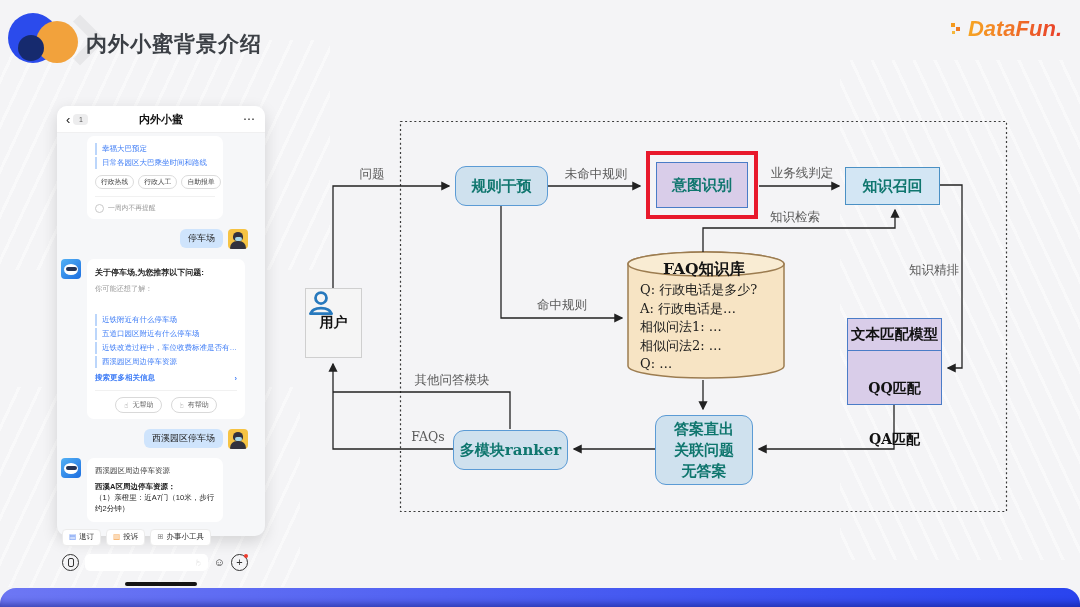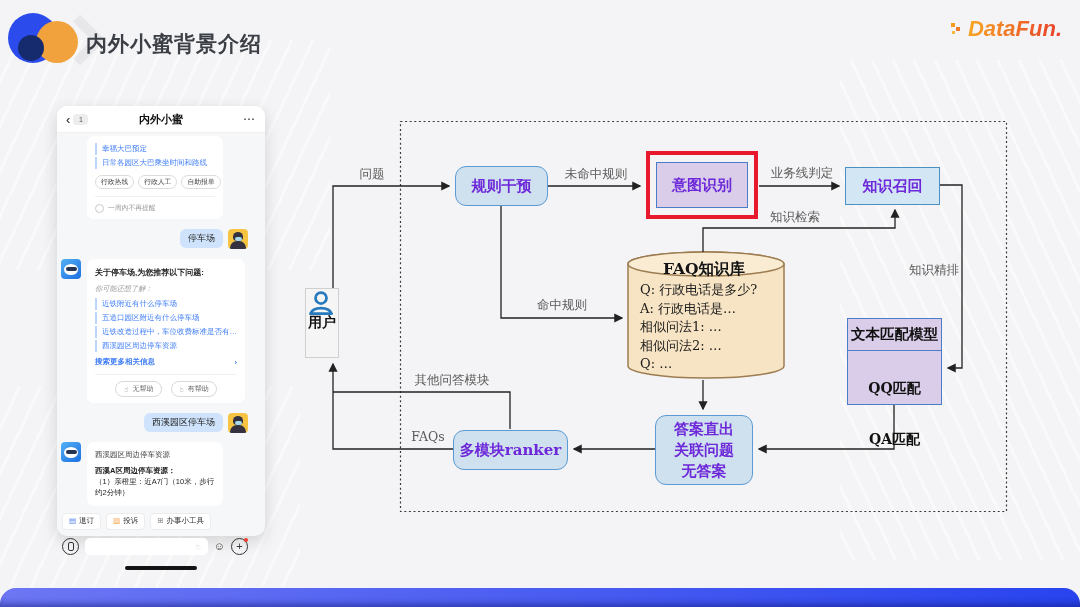--- a/index.html
+++ b/index.html
@@ -50,21 +50,21 @@
   .av-user{background:#f6c343;}
   .av-user .head{position:absolute;left:5px;top:3px;width:10px;height:9px;background:#33323e;border-radius:50% 50% 42% 42%;}
   .av-user .mask{position:absolute;left:6.5px;top:7.5px;width:7px;height:4px;background:#a6d8ea;border-radius:2px;}
   .av-user .bd{position:absolute;left:2px;top:12px;width:16px;height:9px;background:#33323e;border-radius:7px 7px 0 0;}
   .av-bot{background:linear-gradient(140deg,#53b1f5,#1c6ee0);}
   .av-bot .face{position:absolute;left:3px;top:5px;width:14px;height:11px;background:#fff;border-radius:50%;}
   .av-bot .gog{position:absolute;left:4.5px;top:8px;width:11px;height:4px;background:#263454;border-radius:2px;}
   .brow{display:flex;align-items:flex-start;gap:6px;margin:10px 42px 0 4px;}
   .bcard{flex:1;padding:8px 8px 6px;}
   .bt1{font-size:8px;font-weight:bold;color:#222;margin-bottom:6px;}
-  .bsub{font-size:7.2px;color:#9c9c9c;margin-bottom:4px;font-style:italic;}
+  .bsub{font-size:7.2px;color:#9c9c9c;margin-bottom:20px;}
   .morerow{display:flex;justify-content:space-between;align-items:center;margin-top:5px;color:#3f7df6;
     font-size:7.5px;font-weight:bold;}
   .fbrow{display:flex;justify-content:center;gap:9px;margin-top:2px;}
   .fbtn{display:flex;align-items:center;gap:3px;border:1px solid #d9d9d9;border-radius:9px;
     padding:2px 7px;font-size:7px;color:#666;background:#fff;}
   .thumb{display:inline-block;font-size:7px;color:#888;}
   .t-up{transform:rotate(-90deg);} .t-dn{transform:rotate(90deg) scaleX(-1);}
   .bt2{font-size:7.5px;color:#3a3a3a;margin-bottom:6px;}
   .bl1{font-size:7.5px;font-weight:bold;color:#222;line-height:1.45;}
   .bl2{font-size:7.5px;color:#222;line-height:1.45;}
@@ -81,21 +81,21 @@
   .plus-g{font-size:11px;color:#333;line-height:1;}
   .smile-g{font-size:11px;color:#333;line-height:1;}
   .reddot{position:absolute;right:-1px;top:-1px;width:4.5px;height:4.5px;border-radius:50%;background:#f03b2e;}
   .homebar{width:72px;height:4px;background:#141414;border-radius:2px;margin:11px auto 0;}
 
   
   .flow{position:absolute;left:300px;top:118px;width:715px;height:402px;
     font-family:"DejaVu Serif","Liberation Serif",serif;color:#111;}
   .flow svg{position:absolute;left:0;top:0;}
   .node{position:absolute;display:flex;align-items:center;justify-content:center;text-align:center;
-    font-size:15px;font-weight:600;color:#6d28d9;box-sizing:border-box;}
+    font-size:15px;font-weight:600;color:#0f766e;box-sizing:border-box;}
   .blue-r{background:#cfe1ee;border:1.6px solid #5b9bd5;border-radius:11px;}
   .blue-s{background:#d3e6f4;border:1.6px solid #4a90c4;}
   .lav{background:#d9cde9;border:1.6px solid #4a7cc7;}
   .redwrap{position:absolute;border:4px solid #e8192c;display:flex;align-items:center;justify-content:center;box-sizing:border-box;}
   .usernode{position:absolute;background:#f5f5f5;border:1px solid #cfcfcf;display:flex;flex-direction:column;
     align-items:center;justify-content:center;gap:2px;box-sizing:border-box;}
   .usernode .ulabel{font-size:14px;font-weight:600;}
   .matchhead{height:31px;border-bottom:1.6px solid #4a7cc7;display:flex;align-items:center;justify-content:center;
     font-size:14.5px;font-weight:600;}
   .matchitem{height:27px;display:flex;align-items:center;justify-content:center;font-size:14px;font-weight:600;margin-top:24px;}
@@ -273,21 +273,21 @@
         <path d="M403,134 V110 H595 V92" marker-end="url(#ah)"></path>
         <path d="M640,67 H662 V250 H648" marker-end="url(#ah)"></path>
         <path d="M594,287 V331 H459" marker-end="url(#ah)"></path>
         <path d="M403,262 V291" marker-end="url(#ah)"></path>
         <path d="M355,331 H274" marker-end="url(#ah)"></path>
         <path d="M153,331 H33 V246" marker-end="url(#ah)"></path>
         <path d="M33,274 H210 V311"></path>
       </g>
     </svg>
 
-    <div class="usernode" style="left:5px;top:170px;width:34px;height:70px;">
+    <div class="usernode" style="left:5px;top:170px;width:57px;height:70px;">
       <svg width="30" height="28" viewBox="0 0 24 22">
         <circle cx="12" cy="7" r="4.4" fill="none" stroke="#2779bd" stroke-width="2.2"></circle>
         <path d="M3.5,19.5 C5.5,13.5 18.5,13.5 20.5,19.5 Z" fill="none" stroke="#2779bd" stroke-width="2.2" stroke-linejoin="round"></path>
       </svg>
       <span class="ulabel">用户</span>
     </div>
 
     <div class="node blue-r" style="left:155px;top:48px;width:93px;height:40px;">规则干预</div>
 
     <div class="redwrap" style="left:346px;top:33px;width:112px;height:68px;">

